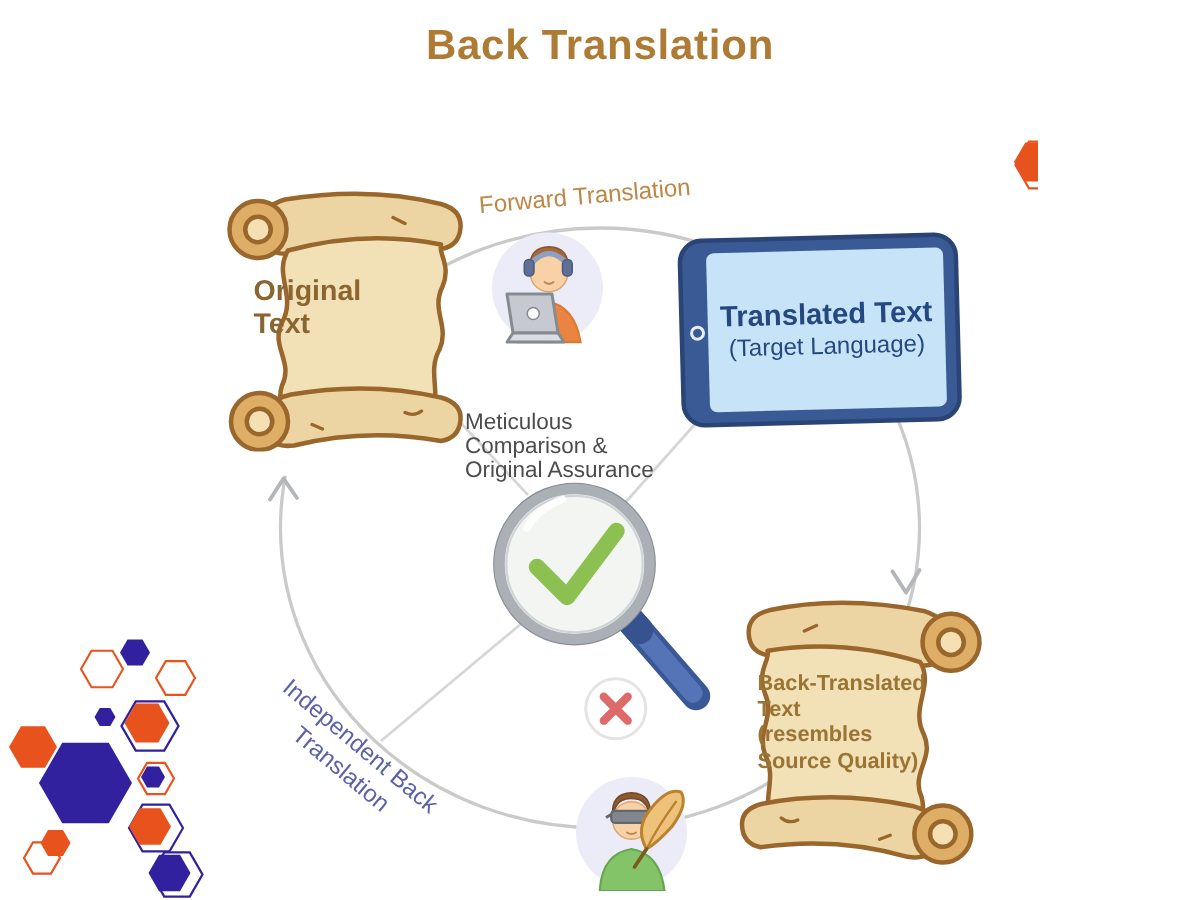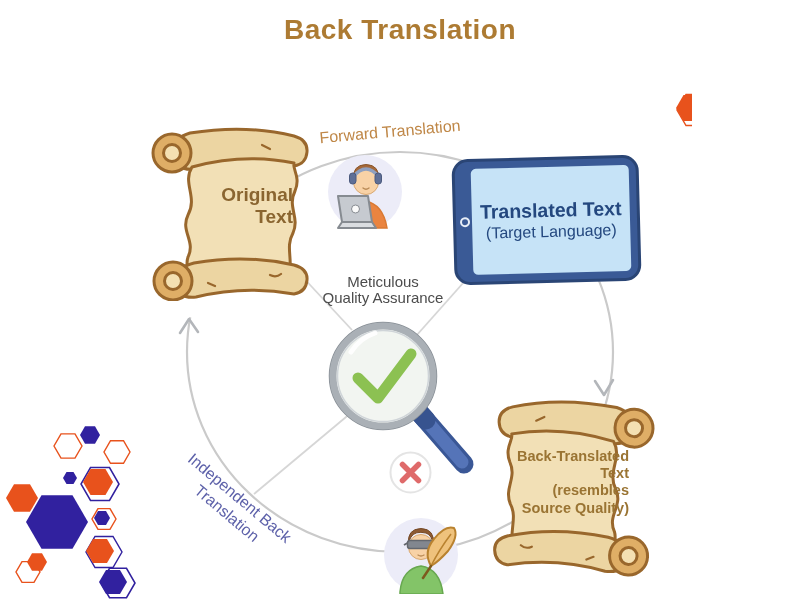--- a/index.html
+++ b/index.html
@@ -1,32 +1,32 @@
 <!DOCTYPE html>
 <html><head>
 <meta charset="utf-8">
 <style>
   html,body{margin:0;padding:0;background:#ffffff;}
   .stage{position:relative;width:692px;height:600px;overflow:hidden;background:#ffffff;
          font-family:"Liberation Sans","DejaVu Sans",sans-serif;}
   .abs{position:absolute;}
   .page-title{left:0;top:14px;width:800px;text-align:center;font-size:28px;font-weight:bold;
               color:#ad7b33;letter-spacing:.5px;}
-  .node-text{text-align:right;font-weight:bold;}
+  .node-text{text-align:left;font-weight:bold;}
   .original-text{left:169px;top:184px;width:124px;font-size:19px;line-height:21.5px;color:#8a6530;}
   .back-text{left:505px;top:448px;width:124px;font-size:14.5px;line-height:17.2px;color:#9a7433;}
   .tablet{left:453px;top:157px;width:187px;height:126px;background:#3a5a96;border:3px solid #2a4575;
           border-radius:16px;box-sizing:border-box;transform:rotate(-1.5deg);}
   .tablet-screen{position:absolute;left:16px;top:7px;right:7px;bottom:7px;background:#c6e3f7;
           border-radius:5px;display:flex;flex-direction:column;align-items:center;justify-content:center;}
   .tablet-cam{position:absolute;left:4px;top:50%;margin-top:-5px;width:10px;height:10px;border:2px solid #e8eef7;
           border-radius:50%;box-sizing:border-box;}
   .tablet-line1{font-size:19.5px;font-weight:bold;color:#24487f;line-height:23px;}
   .tablet-line2{font-size:16px;color:#24487f;line-height:20px;}
-  .center-text{left:310px;top:274px;width:146px;text-align:center;font-size:15px;line-height:16px;color:#4c4c4c;}
+  .center-text{left:310px;top:274px;width:146px;font-size:15px;line-height:16px;color:#4c4c4c;}
   .forward-label{left:300px;top:123px;width:180px;text-align:center;font-size:16px;color:#bf8747;
           transform:rotate(-5deg);white-space:nowrap;}
   .independent-label{left:158px;top:486px;width:150px;text-align:center;font-size:16px;line-height:20px;
           color:#5d61a9;transform:rotate(40deg);}
 </style>
 </head>
 <body>
 
 <div class="stage">
 
@@ -175,21 +175,22 @@
     <path d="M29.5,34 Q28,19 42,18.5 Q56,19 54.5,35 Q53,25 47,23 Q36,20.5 32,27 Q30,30 29.5,34 Z" fill="#8d5a33" stroke="#754926" stroke-width="1"></path>
     <rect x="28.5" y="30.5" width="27" height="8" rx="2.5" fill="#82878f" stroke="#63676e" stroke-width="1.5"></rect>
     <path d="M28.5,33 l-3.5,2 M55.5,33 l3.5,2" stroke="#63676e" stroke-width="2"></path>
     <path d="M52,56 Q44,42 55,29 Q66,15 75,18 Q80,26 69,41 Q59,52 52,56 Z" fill="#efc27c" stroke="#b9822f" stroke-width="2" stroke-linejoin="round"></path>
     <path d="M52,56 Q60,40 72,24" fill="none" stroke="#b9822f" stroke-width="1.5"></path>
     <path d="M52,56 L44,68" stroke="#7d5a1e" stroke-width="2.5" stroke-linecap="round"></path>
   </svg>
 
   <div class="abs center-text">
     <div>Meticulous</div>
-    <div>Quality Assurance</div>
+    <div>Comparison &amp;</div>
+    <div>Original Assurance</div>
   </div>
 
   <svg class="abs" style="left:318px;top:312px" width="165" height="170" viewBox="0 0 165 170">
     <line x1="100" y1="99" x2="146" y2="152" stroke="#3a5796" stroke-width="19" stroke-linecap="round"></line>
     <line x1="101" y1="100" x2="144" y2="150" stroke="#5574b8" stroke-width="13" stroke-linecap="round"></line>
     <line x1="98" y1="97" x2="108" y2="108" stroke="#37538f" stroke-width="19" stroke-linecap="round"></line>
     <circle cx="65" cy="64" r="53.5" fill="none" stroke="#878e95" stroke-width="1.5"></circle>
     <circle cx="65" cy="64" r="50" fill="#f2f5f1" stroke="#aab0b6" stroke-width="7"></circle>
     <circle cx="65" cy="64" r="45.5" fill="none" stroke="#cfd4d8" stroke-width="1.5"></circle>
     <path d="M33,40 Q42,26 57,21" fill="none" stroke="#ffffff" stroke-width="5" stroke-linecap="round" opacity=".9"></path>

